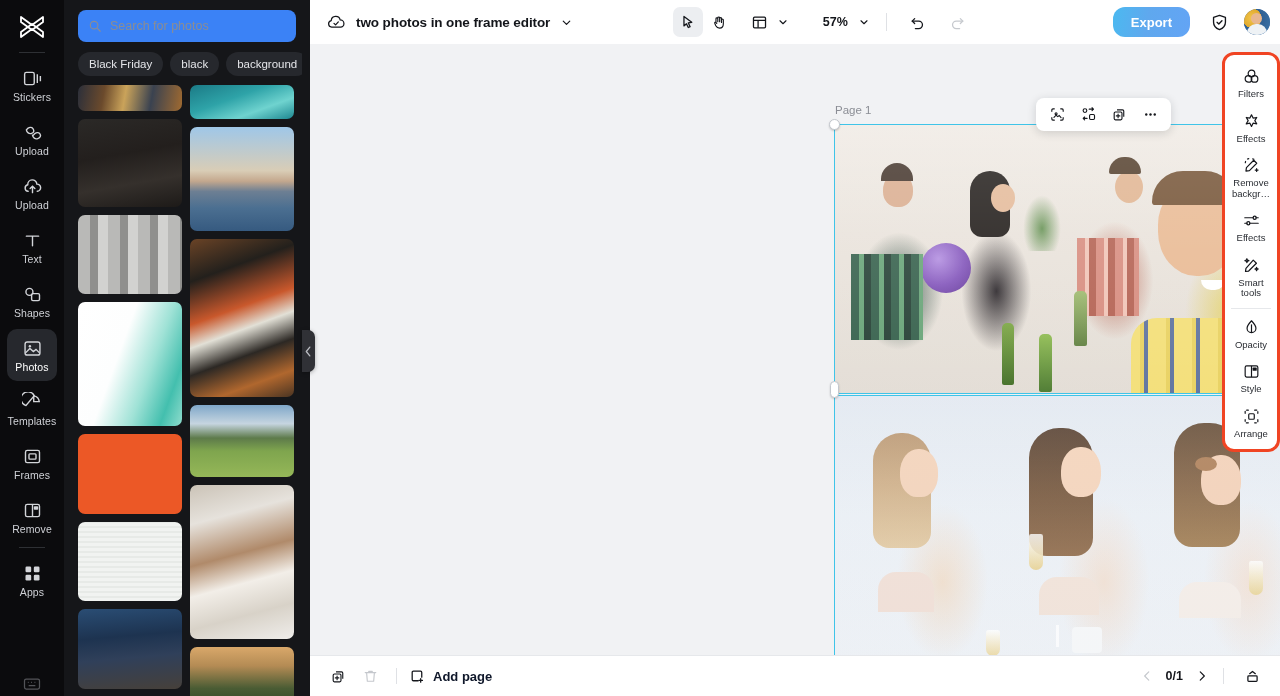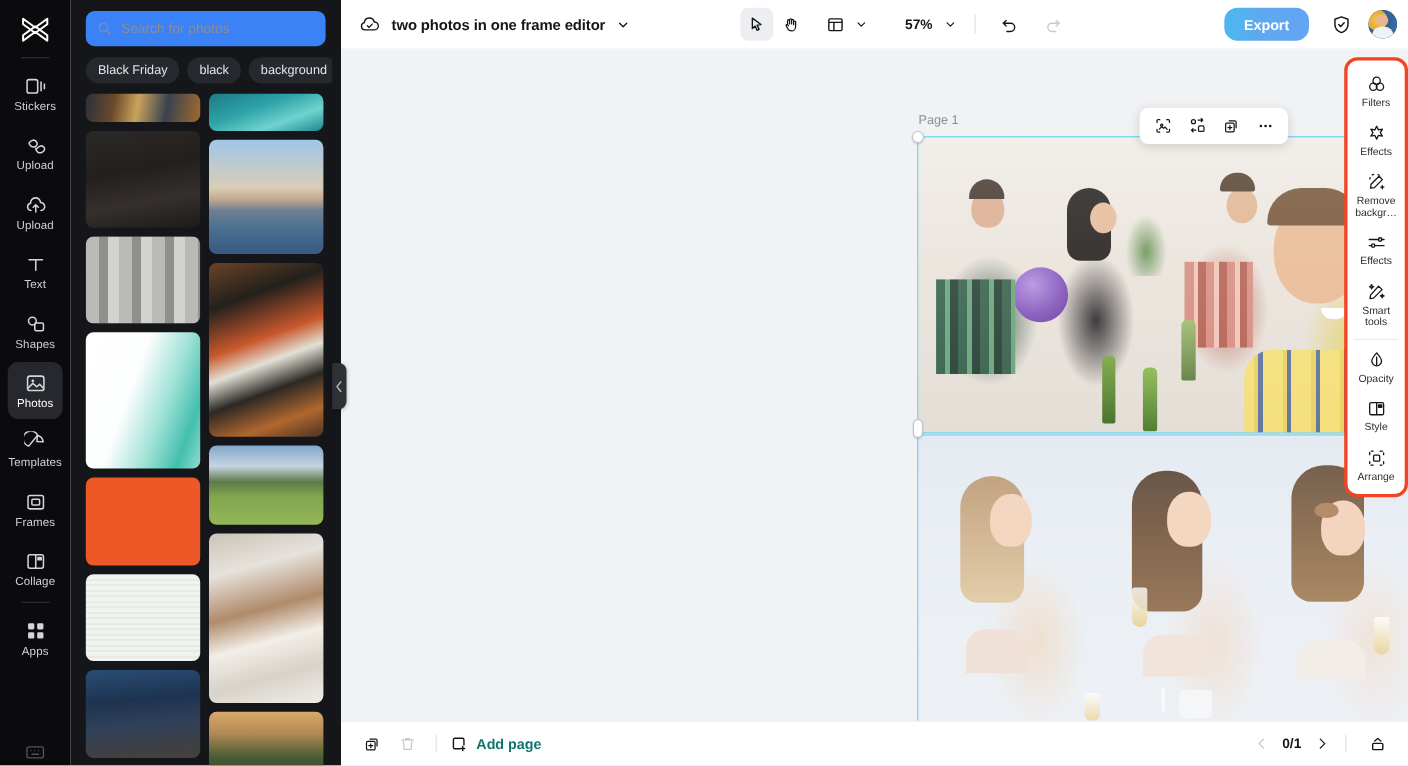--- a/index.html
+++ b/index.html
@@ -118,21 +118,21 @@
   
   .bottombar {
     height: 41px; background: #fff; border-top: 1px solid #e6e8eb;
     display: flex; align-items: center; padding: 0 14px; gap: 4px; flex: none;
   }
   .bb-btn { width: 28px; height: 28px; border-radius: 6px; display: flex;
     align-items: center; justify-content: center; cursor: pointer; color: #14161b; }
   .bb-btn.disabled { color: #c5c8cd; cursor: default; }
   .bb-div { width: 1px; height: 16px; background: #dfe1e5; margin: 0 8px; }
   .addpage { display: flex; align-items: center; gap: 7px; cursor: pointer;
-    font-size: 13px; font-weight: 700; color: #0f766e; }
+    font-size: 13px; font-weight: 700; color: #0f172a; }
   .bb-spacer { flex: 1; }
   .pager { display: flex; align-items: center; gap: 12px; color: #14161b; }
   .pager .chev { cursor: pointer; display: flex; }
   .pager .chev.dim { color: #c5c8cd; }
   .page-count { font-size: 12.5px; font-weight: 700; }
 
   
   .right-outer {
     position: absolute; right: 0; top: 52px; width: 58px; padding: 5px;
     border: 3px solid #f04423; border-radius: 12px; background: #fff;
@@ -245,21 +245,21 @@
     </div>
 
     <div class="rail-item">
       <span class="ri-ico">
         <svg width="21" height="21" viewBox="0 0 24 24" fill="none" stroke="currentColor" stroke-width="1.6">
           <rect x="4" y="5" width="16" height="14" rx="2"></rect>
             <path d="M12 5v14"></path>
           <rect x="13.5" y="7" width="5" height="4" rx="1" fill="currentColor" stroke="none"></rect>
         </svg>
         </span>
-      <span class="rail-label">Collage</span>
+      <span class="rail-label">Remove</span>
     </div>
 
     <div class="rail-sep"></div>
 
     <div class="rail-item">
       <span class="ri-ico">
         <svg width="21" height="21" viewBox="0 0 24 24" fill="currentColor">
           <rect x="4" y="4" width="6.5" height="6.5" rx="1.4"></rect>
             <rect x="13.5" y="4" width="6.5" height="6.5" rx="1.4"></rect>
           <rect x="4" y="13.5" width="6.5" height="6.5" rx="1.4"></rect>

